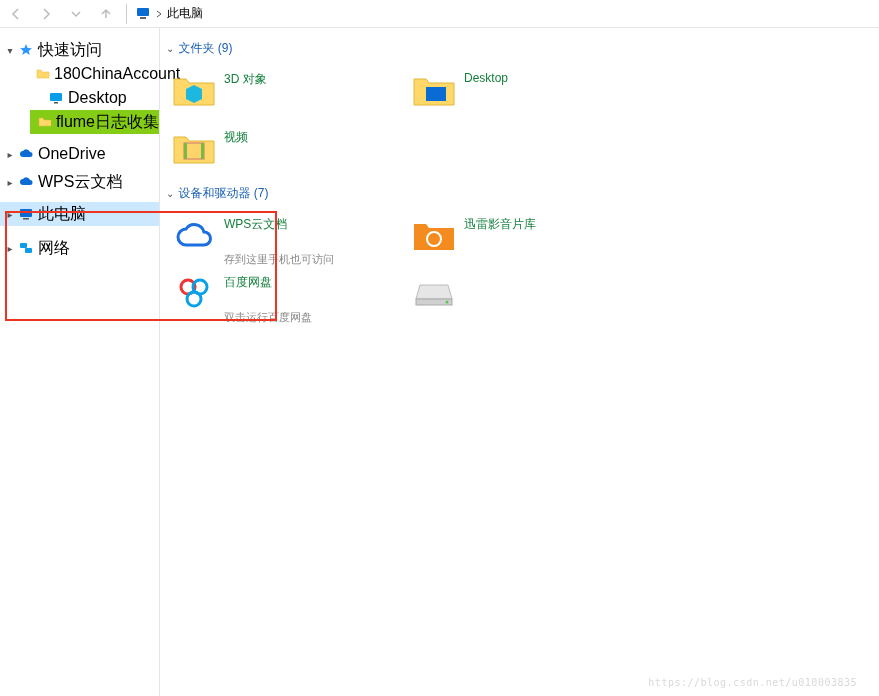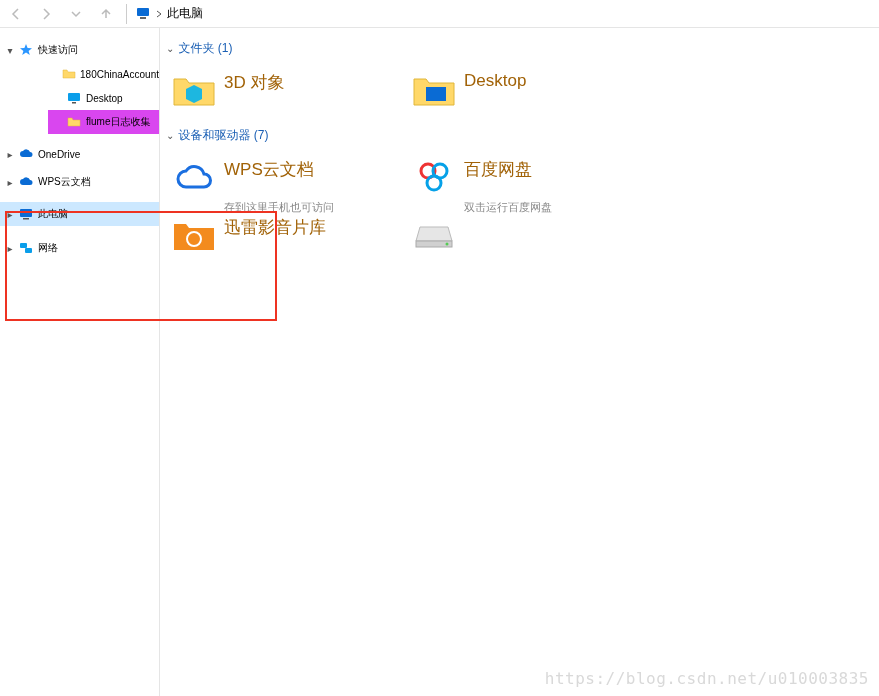--- a/index.html
+++ b/index.html
@@ -10,42 +10,42 @@
 .nav-arrow { width: 24px; height: 24px; display: flex; align-items: center; justify-content: center; color: #999; }
 .addr-sep { width: 1px; height: 20px; background: #ccc; margin: 0 8px; }
 .addr-pc { display: flex; align-items: center; gap: 4px; }
 .addr-clipped { font-size: 12px; color: #000; }
 
 .layout { display: flex; height: calc(100% - 28px); }
 .sidebar { width: 160px; border-right: 1px solid #e5e5e5; padding-top: 10px; }
 .tree-item { display: flex; align-items: center; height: 24px; padding-left: 4px; cursor: default; }
 .tree-item .chev { width: 12px; height: 12px; display: inline-flex; align-items: center; justify-content: center; color: #555; font-size: 10px; margin-right: 2px; }
 .tree-item .chev.hidden { visibility: hidden; }
-.tree-item .lbl { margin-left: 4px; font-size: 10px; white-space: nowrap; }
+.tree-item .lbl { margin-left: 4px; font-size: 16px; white-space: nowrap; }
 .tree-item.selected { background: #cce8ff; }
-.tree-item.highlighted { background: #d946ef; }
-.tree-sub { padding-left: 24px; margin-left: 24px; }
+.tree-item.highlighted { background: #84cc16; }
+.tree-sub { padding-left: 30px; }
 .ic { width: 16px; height: 16px; display: inline-flex; align-items: center; justify-content: center; }
 
 .red-box { position: absolute; left: 5px; top: 211px; width: 272px; height: 110px; border: 2px solid #e32; pointer-events: none; z-index: 5; }
 
 .main { flex: 1; padding: 8px 0 0 6px; overflow: auto; }
 .group-header { display: flex; align-items: center; gap: 4px; color: #1a5fb4; font-size: 12px; margin: 4px 0 8px 0; }
 .group-header .gh-chev { color: #555; font-size: 10px; }
 
 .grid { display: flex; flex-wrap: wrap; gap: 0; }
 .item { width: 240px; height: 58px; display: flex; align-items: flex-start; padding: 4px; }
 .item .thumb { width: 48px; height: 42px; display: flex; align-items: center; justify-content: center; margin-right: 6px; }
 .item .meta { display: flex; flex-direction: column; justify-content: flex-start; padding-top: 2px; }
-.item .meta .title { font-size: 17px; color: #a16207; }
+.item .meta .title { font-size: 12px; color: #15803d; }
 .item .meta .sub { font-size: 11px; color: #888; margin-top: 19px; }
 .item.drive .meta .bar { width: 140px; height: 12px; border: 1px solid #bfbfbf; background: #f2f2f2; margin-top: 2px; position: relative; }
 .item.drive .meta .bar .fill { height: 100%; background: #0090e0; }
 
-.watermark { position: absolute; right: 10px; bottom: 8px; color: #d9d9d9; font-family: Consolas, monospace; font-size: 16px; letter-spacing: 0.5px; }
+.watermark { position: absolute; right: 22px; bottom: 8px; color: #d9d9d9; font-family: Consolas, monospace; font-size: 10px; letter-spacing: 0.5px; }
 
 
 svg { display: block; }
 </style>
 </head>
 <body>
 
 <div class="topbar">
   <div class="nav-arrows">
     <span class="nav-arrow">
@@ -169,21 +169,21 @@
           </svg>
         </span>
       <span class="lbl">网络</span>
     </div>
   </div>
 
   <div class="main">
 
     <div class="group-header">
       <span class="gh-chev">⌄</span>
-      <span>文件夹 (1)</span>
+      <span>文件夹 (9)</span>
     </div>
     <div class="grid">
       <div class="item">
         <span class="thumb">
             <svg width="44" height="38" viewBox="0 0 44 38">
               <path d="M2 8h12l3 4h25v22H2z" fill="#ffd869" stroke="#e0b63a"></path>
               <path d="M22 14 L30 18 L30 28 L22 32 L14 28 L14 18 Z" fill="#1db7e0"></path>
             </svg>
           </span>
         <div class="meta">
@@ -192,64 +192,77 @@
       </div>
       <div class="item">
         <span class="thumb">
             <svg width="44" height="38" viewBox="0 0 44 38">
               <path d="M2 8h12l3 4h25v22H2z" fill="#ffd869" stroke="#e0b63a"></path>
               <rect x="14" y="16" width="20" height="14" fill="#0a6bd4"></rect>
             </svg>
           </span>
         <div class="meta">
             <span class="title">Desktop</span>
+          </div>
+      </div>
+      <div class="item">
+        <span class="thumb">
+            <svg width="44" height="38" viewBox="0 0 44 38">
+              <path d="M2 8h12l3 4h25v22H2z" fill="#ffd869" stroke="#e0b63a"></path>
+              <rect x="12" y="14" width="20" height="16" fill="#ffd36b" stroke="#c77"></rect>
+              <rect x="12" y="14" width="3" height="16" fill="#7b4"></rect>
+              <rect x="29" y="14" width="3" height="16" fill="#7b4"></rect>
+            </svg>
+          </span>
+        <div class="meta">
+            <span class="title">视频</span>
           </div>
       </div>
     </div>
 
     <div class="group-header">
       <span class="gh-chev">⌄</span>
       <span>设备和驱动器 (7)</span>
     </div>
     <div class="grid">
       <div class="item">
         <span class="thumb">
             <svg width="40" height="36" viewBox="0 0 40 36">
               <path d="M12 28a8 8 0 010-16 10 10 0 0118 3 6 6 0 010 13z" fill="none" stroke="#1b6fe0" stroke-width="3"></path>
             </svg>
           </span>
         <div class="meta">
           <span class="title">WPS云文档</span>
           <span class="sub">存到这里手机也可访问</span>
+        </div>
+      </div>
+      <div class="item">
+        <span class="thumb">
+            <svg width="44" height="38" viewBox="0 0 44 38">
+              <path d="M2 8h12l3 4h25v22H2z" fill="#f38b1e"></path>
+              <circle cx="22" cy="23" r="7" fill="none" stroke="#fff" stroke-width="2"></circle>
+            </svg>
+          </span>
+        <div class="meta">
+          <span class="title">迅雷影音片库</span>
         </div>
       </div>
       <div class="item">
         <span class="thumb">
             <svg width="36" height="36" viewBox="0 0 36 36">
               <circle cx="12" cy="12" r="7" fill="none" stroke="#e33" stroke-width="3"></circle>
               <circle cx="24" cy="12" r="7" fill="none" stroke="#06a1e8" stroke-width="3"></circle>
               <circle cx="18" cy="24" r="7" fill="none" stroke="#06a1e8" stroke-width="3"></circle>
             </svg>
           </span>
         <div class="meta">
           <span class="title">百度网盘</span>
           <span class="sub">双击运行百度网盘</span>
         </div>
       </div>
-      <div class="item">
-        <span class="thumb">
-            <svg width="44" height="38" viewBox="0 0 44 38">
-              <path d="M2 8h12l3 4h25v22H2z" fill="#f38b1e"></path>
-              <circle cx="22" cy="23" r="7" fill="none" stroke="#fff" stroke-width="2"></circle>
-            </svg>
-          </span>
-        <div class="meta">
-          <span class="title">迅雷影音片库</span>
-        </div>
-      </div>
       <div class="item drive">
         <span class="thumb">
             <svg width="40" height="36" viewBox="0 0 40 36">
               <path d="M6 10 L34 10 L38 24 L2 24 Z" fill="#e6e6e6" stroke="#bbb"></path>
               <rect x="2" y="24" width="36" height="6" fill="#d0d0d0" stroke="#aaa"></rect>
               <circle cx="33" cy="27" r="1.5" fill="#5c5"></circle>
             </svg>
           </span>
       </div>
     </div>

